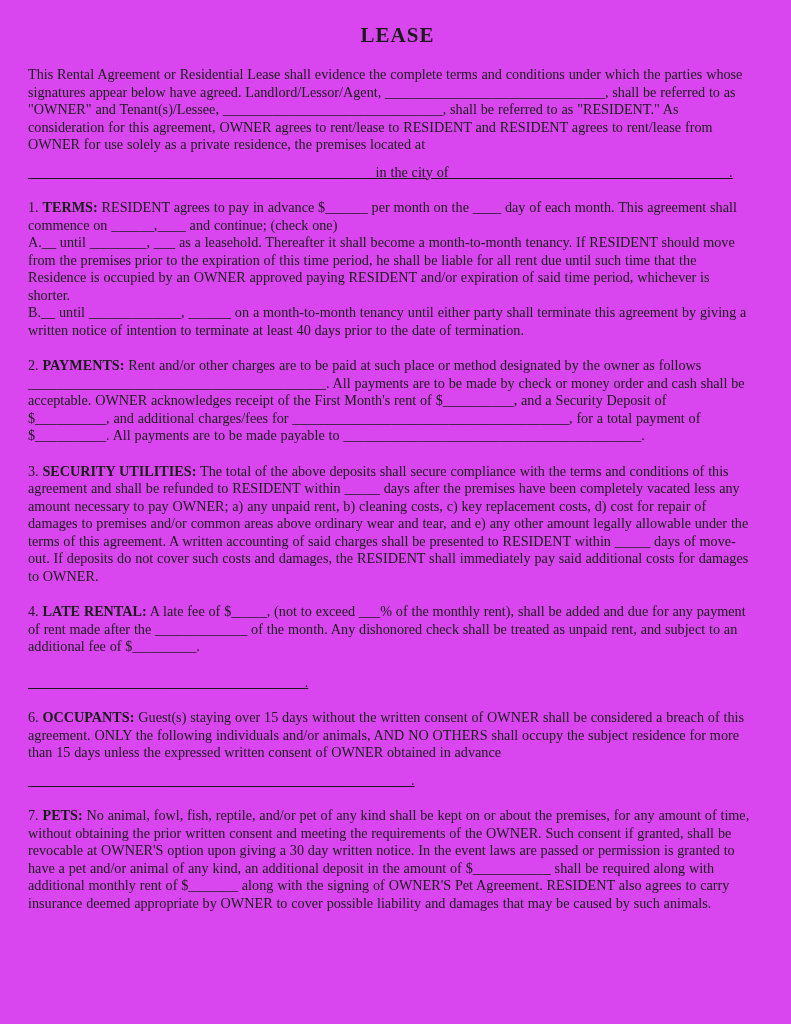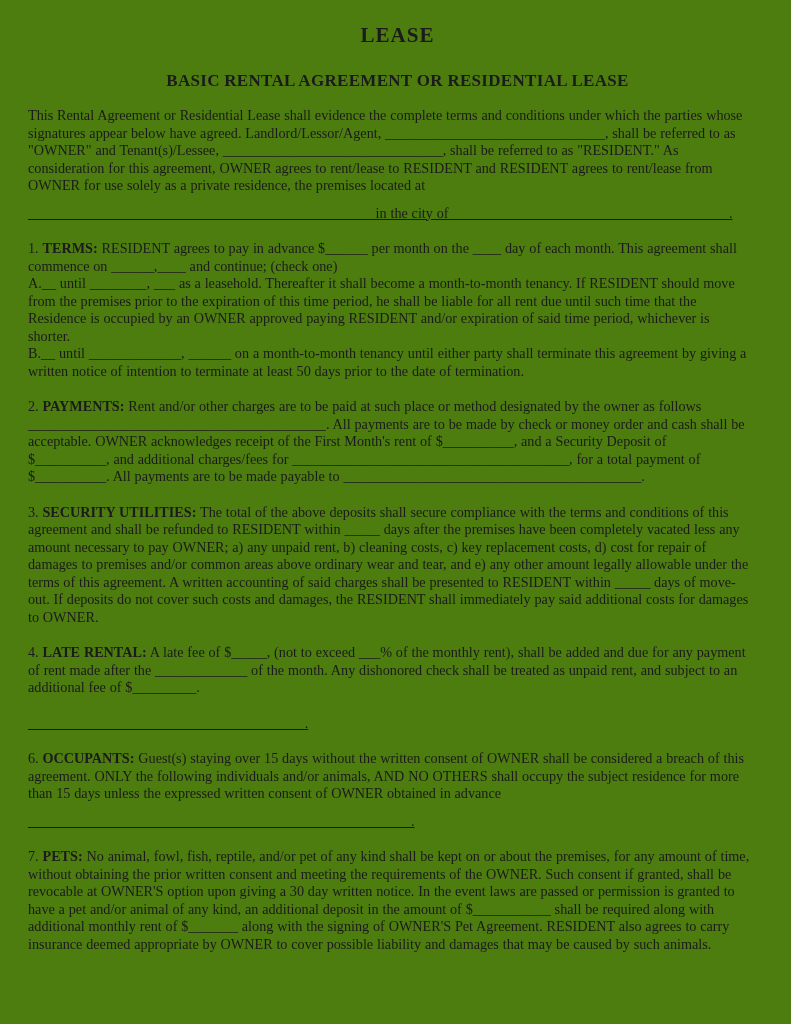--- a/index.html
+++ b/index.html
@@ -15,21 +15,21 @@
     font-family: "Liberation Serif", "DejaVu Serif", serif;
     font-size: 14.2px;
     line-height: 17.5px;
     -webkit-font-smoothing: antialiased;
   }
   .page {
     box-sizing: border-box;
     width: 791px;
     height: 1024px;
     padding: 18px 24px 0 28px;
-    background: #4d7c0f;
+    background: #d946ef;
   }
   .title {
     text-align: center;
     font-weight: bold;
     font-size: 21px;
     line-height: 34px;
     letter-spacing: 1px;
     margin: 0;
   }
   .subtitle {
@@ -59,34 +59,33 @@
     font-weight: bold;
   }
 </style>
 </head>
 <body>
 
 <div class="page">
 
   <h1 class="title">LEASE</h1>
 
-  <h2 class="subtitle">BASIC RENTAL AGREEMENT OR RESIDENTIAL LEASE</h2>
 
   <div class="doc">
 
     <div class="section">
       <p class="seg">This Rental Agreement or Residential Lease shall evidence the complete terms and conditions under which the parties whose signatures appear below have agreed. Landlord/Lessor/Agent, _______________________________, shall be referred to as "OWNER" and Tenant(s)/Lessee, _______________________________, shall be referred to as "RESIDENT." As consideration for this agreement, OWNER agrees to rent/lease to RESIDENT and RESIDENT agrees to rent/lease from OWNER for use solely as a private residence, the premises located at</p>
       <p class="seg gap">_________________________________________________in the city of _______________________________________.</p>
     </div>
 
     <div class="section">
       <p class="seg"><span>1. </span><b class="head">TERMS:</b>
         <span>RESIDENT agrees to pay in advance $______ per month on the ____ day of each month. This agreement shall commence on ______,____ and continue; (check one)</span></p>
       <p class="seg">A.__ until ________, ___ as a leasehold. Thereafter it shall become a month-to-month tenancy. If RESIDENT should move from the premises prior to the expiration of this time period, he shall be liable for all rent due until such time that the Residence is occupied by an OWNER approved paying RESIDENT and/or expiration of said time period, whichever is shorter.</p>
-      <p class="seg">B.__ until _____________, ______ on a month-to-month tenancy until either party shall terminate this agreement by giving a written notice of intention to terminate at least 50 days prior to the date of termination.</p>
+      <p class="seg">B.__ until _____________, ______ on a month-to-month tenancy until either party shall terminate this agreement by giving a written notice of intention to terminate at least 40 days prior to the date of termination.</p>
     </div>
 
     <div class="section">
       <p class="seg"><span>2. </span><b class="head">PAYMENTS:</b>
         <span>Rent and/or other charges are to be paid at such place or method designated by the owner as follows __________________________________________. All payments are to be made by check or money order and cash shall be acceptable. OWNER acknowledges receipt of the First Month's rent of $__________, and a Security Deposit of $__________, and additional charges/fees for _______________________________________, for a total payment of $__________. All payments are to be made payable to __________________________________________.</span></p>
     </div>
 
     <div class="section">
       <p class="seg"><span>3. </span><b class="head">SECURITY UTILITIES:</b>
         <span>The total of the above deposits shall secure compliance with the terms and conditions of this agreement and shall be refunded to RESIDENT within _____ days after the premises have been completely vacated less any amount necessary to pay OWNER; a) any unpaid rent, b) cleaning costs, c) key replacement costs, d) cost for repair of damages to premises and/or common areas above ordinary wear and tear, and e) any other amount legally allowable under the terms of this agreement. A written accounting of said charges shall be presented to RESIDENT within _____ days of move-out. If deposits do not cover such costs and damages, the RESIDENT shall immediately pay said additional costs for damages to OWNER.</span></p>

